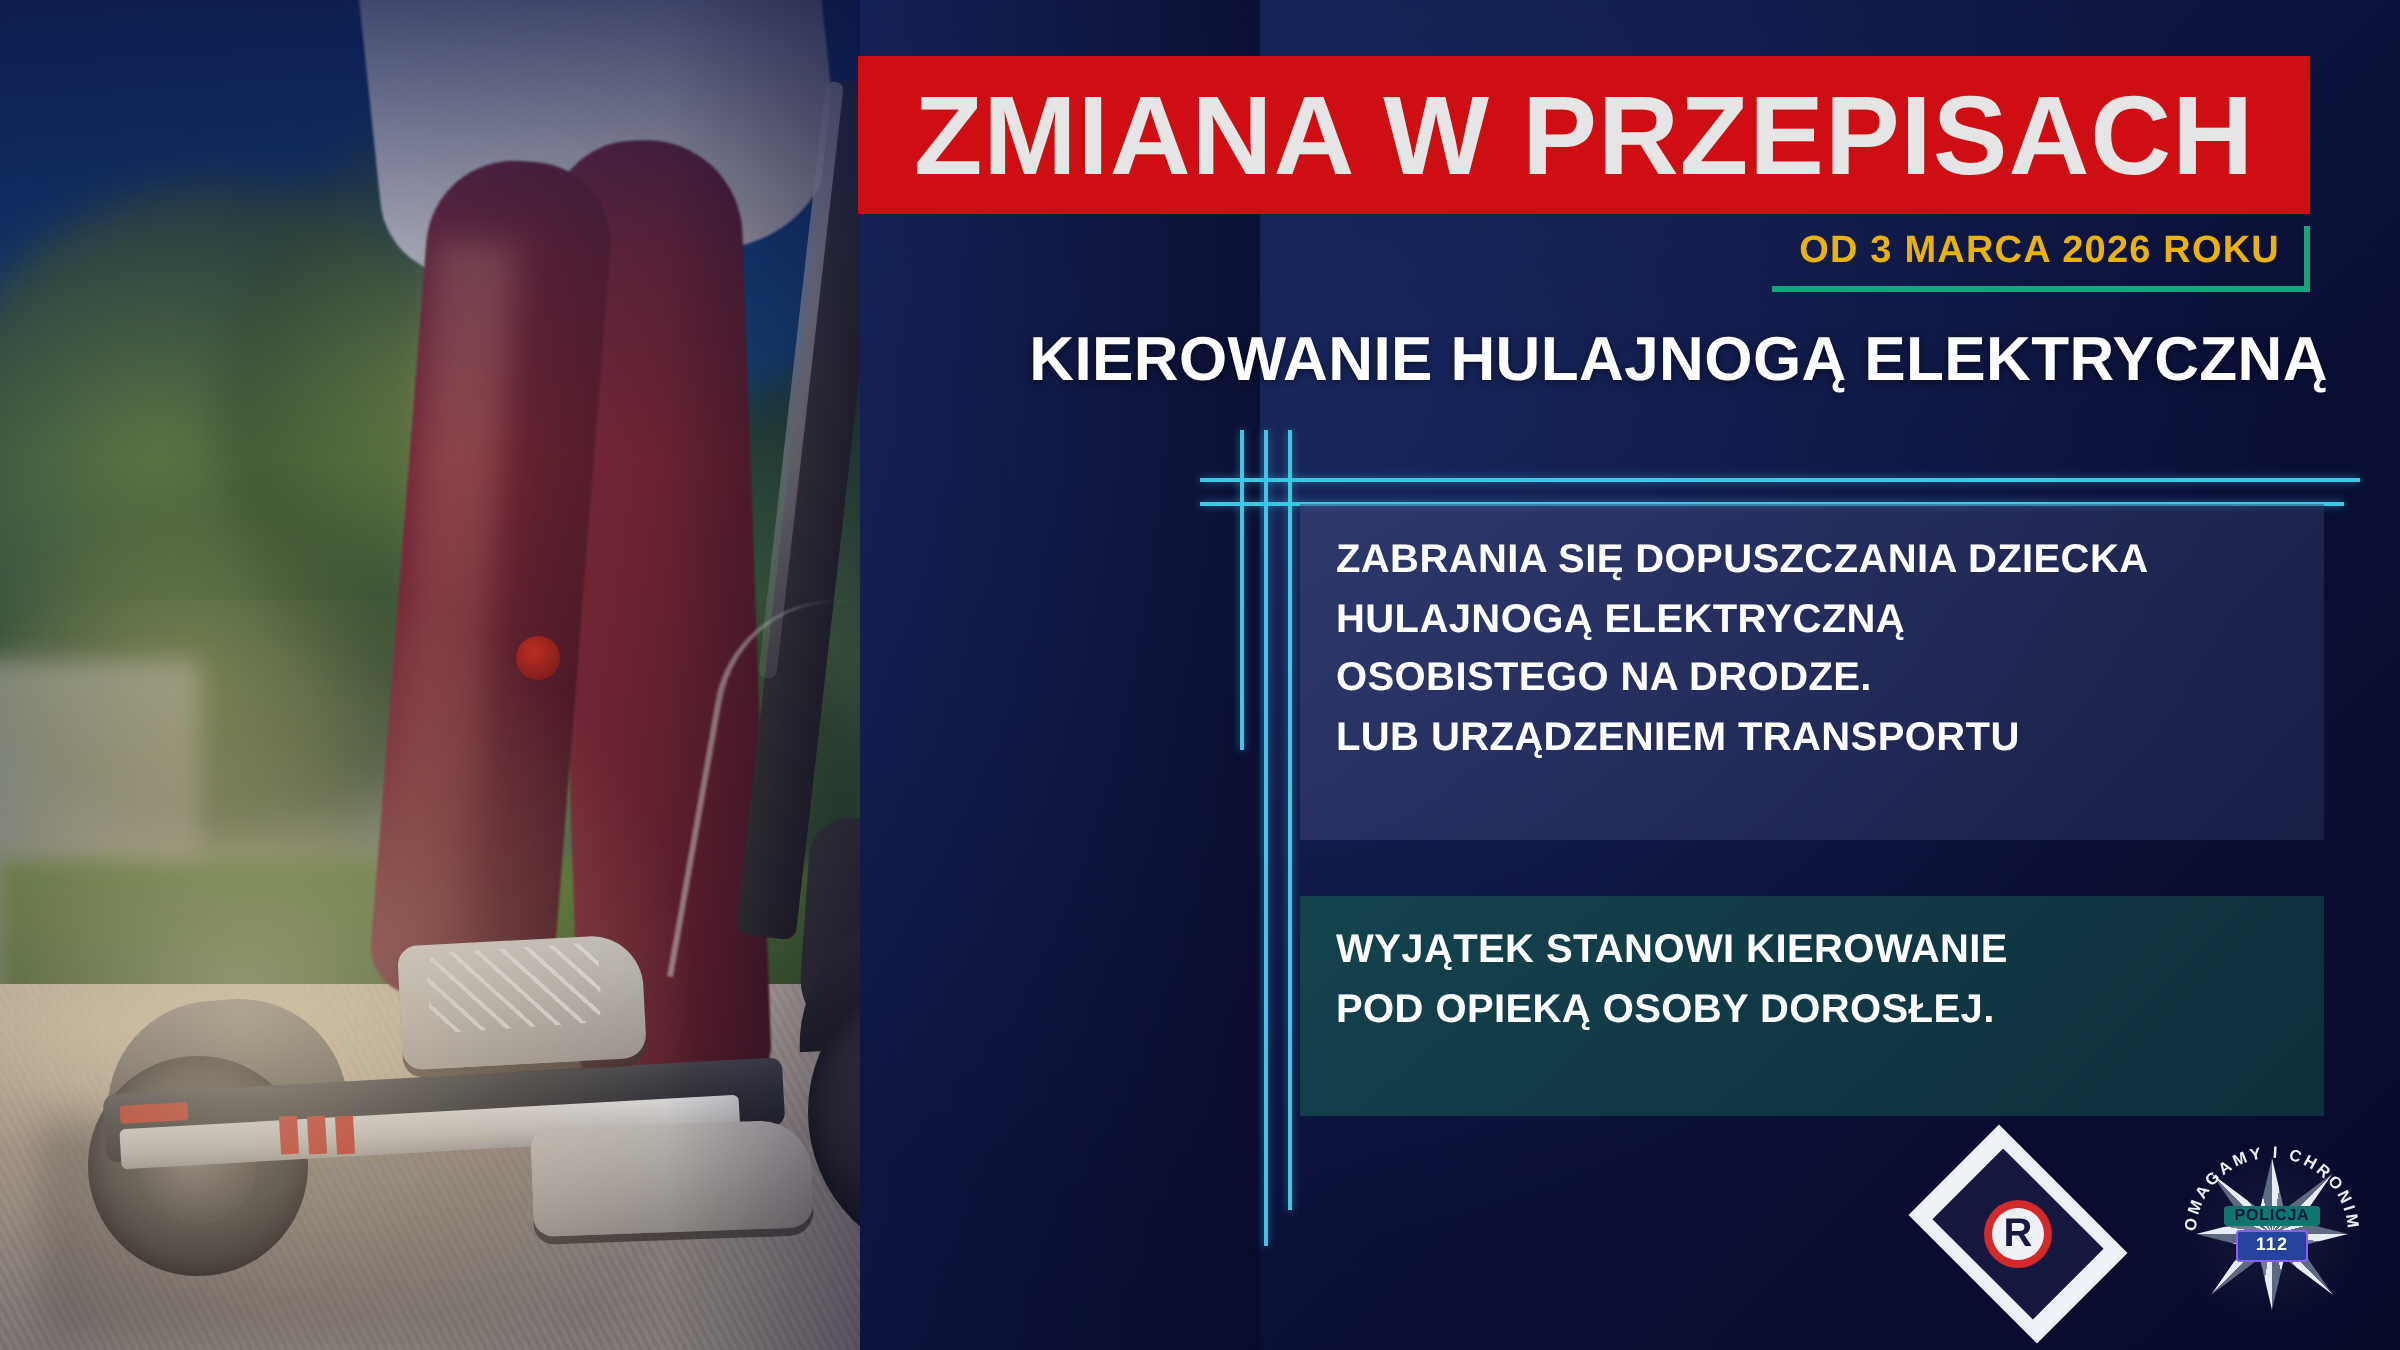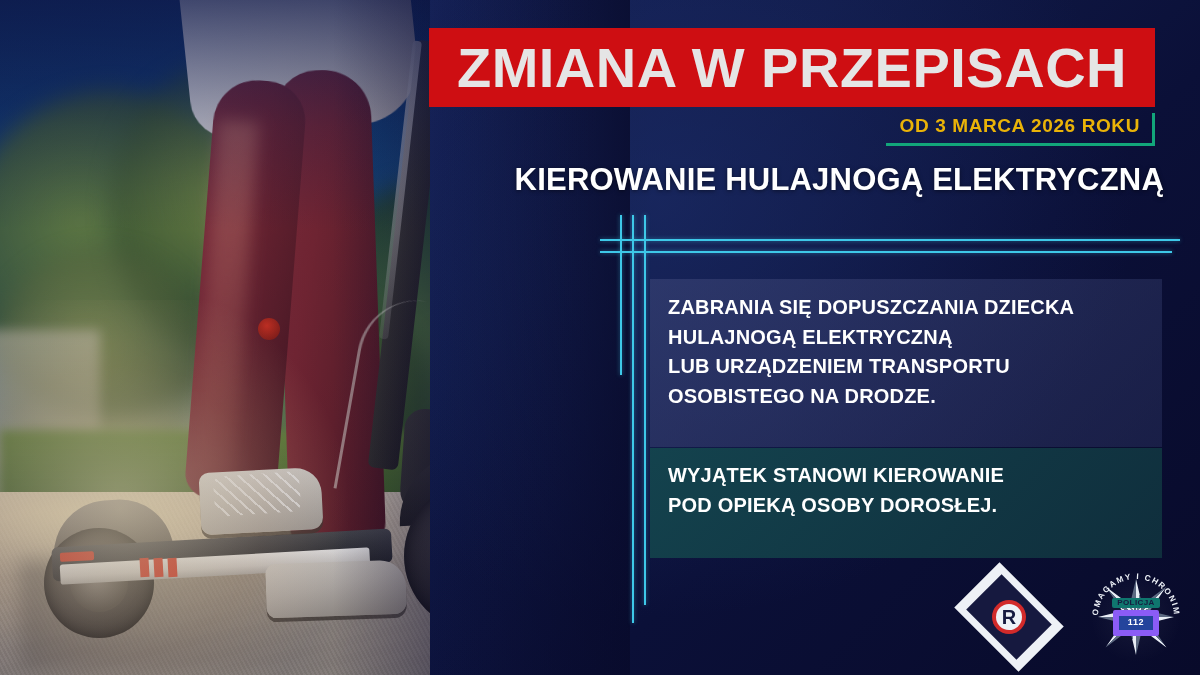--- a/index.html
+++ b/index.html
@@ -230,21 +230,20 @@
   .vline{ position:absolute; width:2px; background:#3ec8e8; top:0; box-shadow:0 0 4px rgba(62,200,232,.5); }
   .v1{ left:20px; height:160px; }
   .v2{ left:32px; height:408px; }
   .v3{ left:44px; height:390px; }
 
   
   .block1{
     position:absolute; left:650px; top:252px; width:512px; height:168px;
     background:linear-gradient(135deg, rgba(63,72,122,0.55), rgba(44,52,98,0.45));
     padding:14px 18px 0 18px;
-    margin-top:27px;
   }
   .block1 p, .block2 p{
     color:#ffffff; font-size:20px; font-weight:bold; line-height:1.48; letter-spacing:0.2px;
     white-space:nowrap;
   }
   .hl{ color:#a6121f; }
 
   .block2{
     position:absolute; left:650px; top:448px; width:512px; height:110px;
     background:linear-gradient(135deg, rgba(20,70,78,0.92), rgba(16,50,62,0.9));
@@ -296,21 +295,21 @@
     position:absolute; left:24px; top:26px; width:44px; height:40px;
     display:flex; flex-direction:column; align-items:center; justify-content:center; gap:2px;
   }
   .policja{
     background:#0f766e; color:#16193f; font-size:8px; font-weight:bold;
     padding:1px 5px; border-radius:2px; letter-spacing:.4px; line-height:1.1;
   }
   .num112{
     background:#24449c; color:#ffffff; font-size:9px; font-weight:bold;
     padding:2px 9px; border-radius:2px; letter-spacing:.6px; line-height:1.1;
-    border:6px solid #8b5cf6;
+    border:1px solid #8b5cf6;
   }
   .motto{
     position:absolute; inset:0; width:92px; height:92px;
   }
   .motto svg{ width:92px; height:92px; display:block; }
   .motto text{ fill:#eef2f8; font-size:8.2px; font-weight:bold; letter-spacing:1.6px; font-family:"Liberation Sans", sans-serif; }
 </style>
 </head>
 <body>
 
@@ -380,22 +379,22 @@
     <div class="hline h1"></div>
     <div class="hline h2"></div>
     <div class="vline v1"></div>
     <div class="vline v2"></div>
     <div class="vline v3"></div>
   </div>
 
   <div class="block1">
     <p>ZABRANIA SIĘ DOPUSZCZANIA DZIECKA</p>
     <p>HULAJNOGĄ ELEKTRYCZNĄ</p>
+    <p>OSOBISTEGO NA DRODZE.</p>
     <p>LUB URZĄDZENIEM TRANSPORTU</p>
-    <p>OSOBISTEGO NA DRODZE.</p>
   </div>
 
   <div class="block2">
     <p>WYJĄTEK STANOWI KIEROWANIE</p>
     <p>POD OPIEKĄ OSOBY DOROSŁEJ.</p>
   </div>
 
   <div class="logos">
 
     <div class="diamond">

